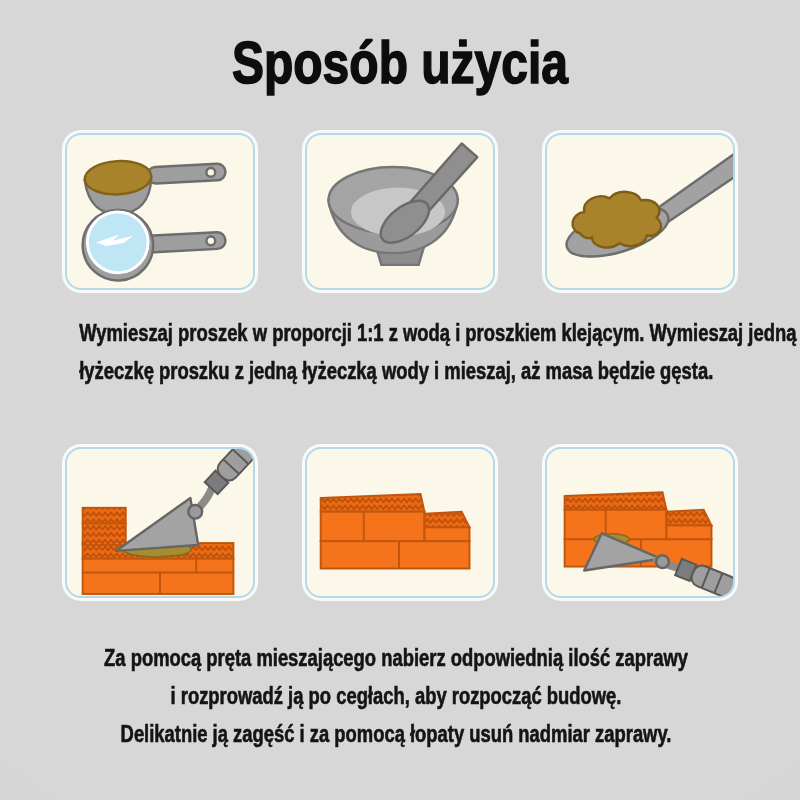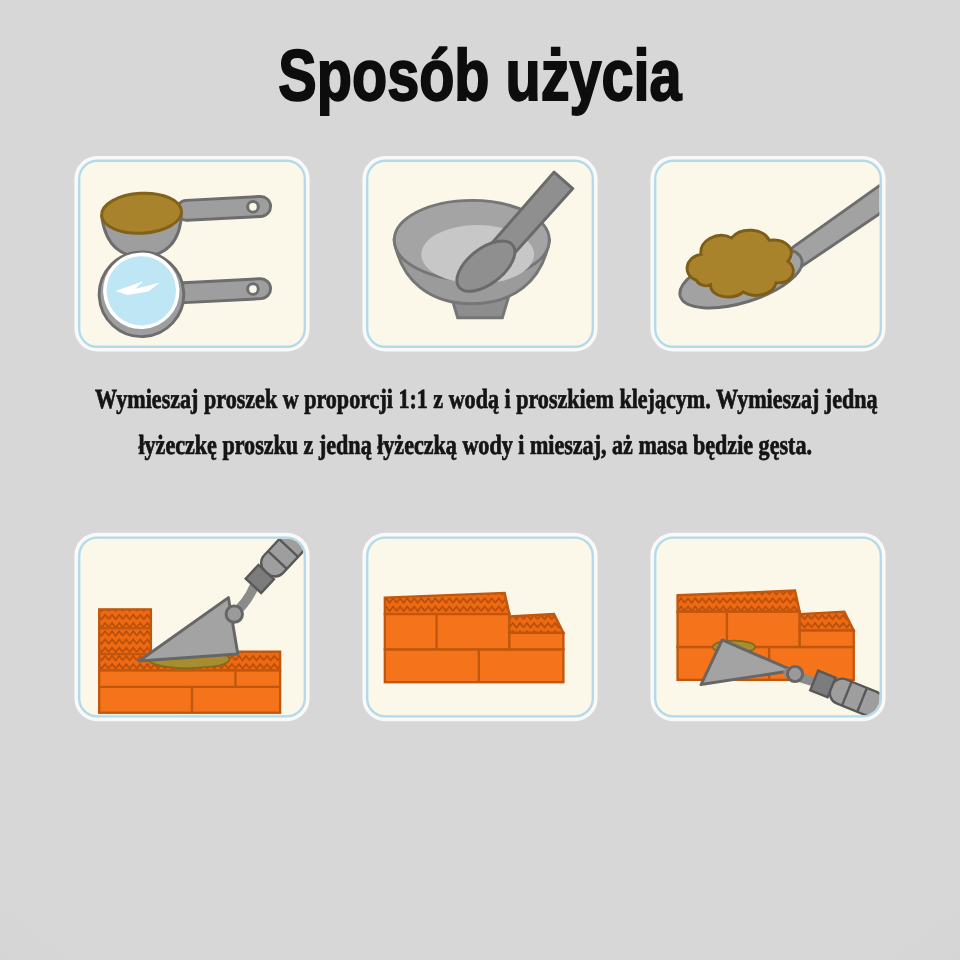--- a/index.html
+++ b/index.html
@@ -31,21 +31,21 @@
     width: 190px;
     height: 157px;
     background: #fbf8ea;
     border: 2px solid #b4daea;
     border-radius: 16px;
     box-shadow: 0 0 0 3px rgba(255,255,255,0.85);
     overflow: hidden;
   }
   .row2 .panel { height: 151px; }
   .panel svg { width: 100%; height: 100%; display: block; }
-  .caption { width: 792px; font-family: Liberation Serif, serif; }
+  .caption { width: 792px; }
   .cap1 { margin-top: 24px; }
   .cap2 { margin-top: 41px; }
   .cap-line {
     text-align: center;
     font-size: 23px;
     line-height: 38px;
     font-weight: 700;
     color: #141414;
     -webkit-text-stroke: 0.6px #141414;
     white-space: nowrap;
@@ -192,14 +192,19 @@
             <rect x="12" y="-11" width="46" height="22" rx="9" fill="#9e9e9e" stroke="#585858" stroke-width="2"></rect>
             <line x1="26" y1="-11" x2="26" y2="11" stroke="#585858" stroke-width="2"></line>
             <line x1="40" y1="-11" x2="40" y2="11" stroke="#585858" stroke-width="2"></line>
           </g>
         </g>
       </svg>
     </figure>
 
   </div>
 
+  <div class="caption cap2">
+    <div class="cap-line">Za pomocą pręta mieszającego nabierz odpowiednią ilość zaprawy</div>
+    <div class="cap-line">i rozprowadź ją po cegłach, aby rozpocząć budowę.</div>
+    <div class="cap-line">Delikatnie ją zagęść i za pomocą łopaty usuń nadmiar zaprawy.</div>
+  </div>
 
 </div>
 
 </body></html>

